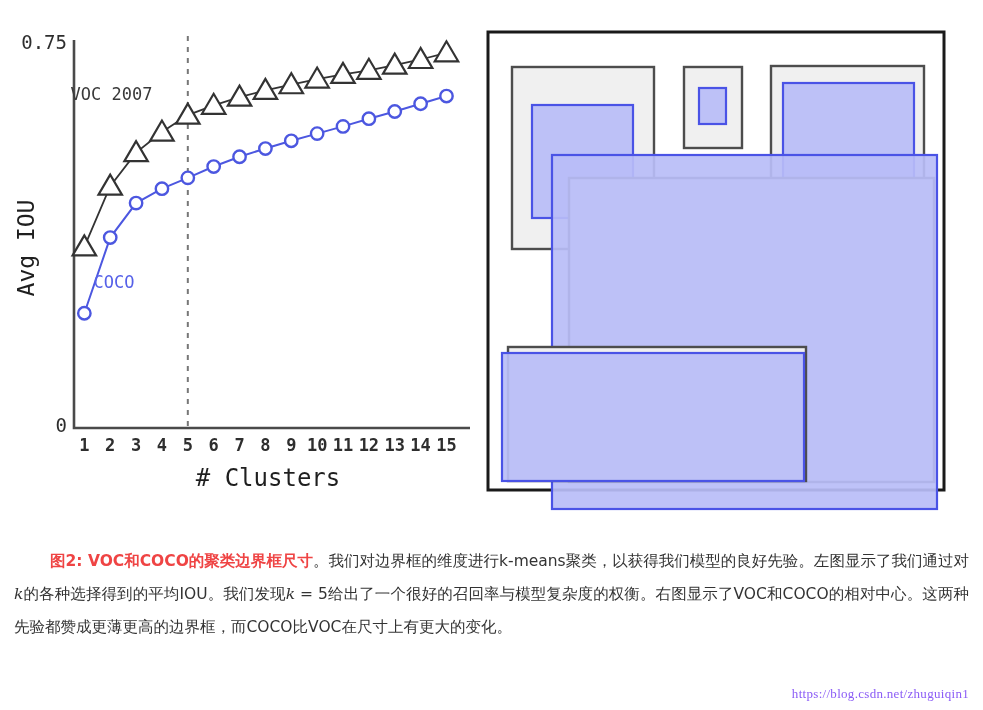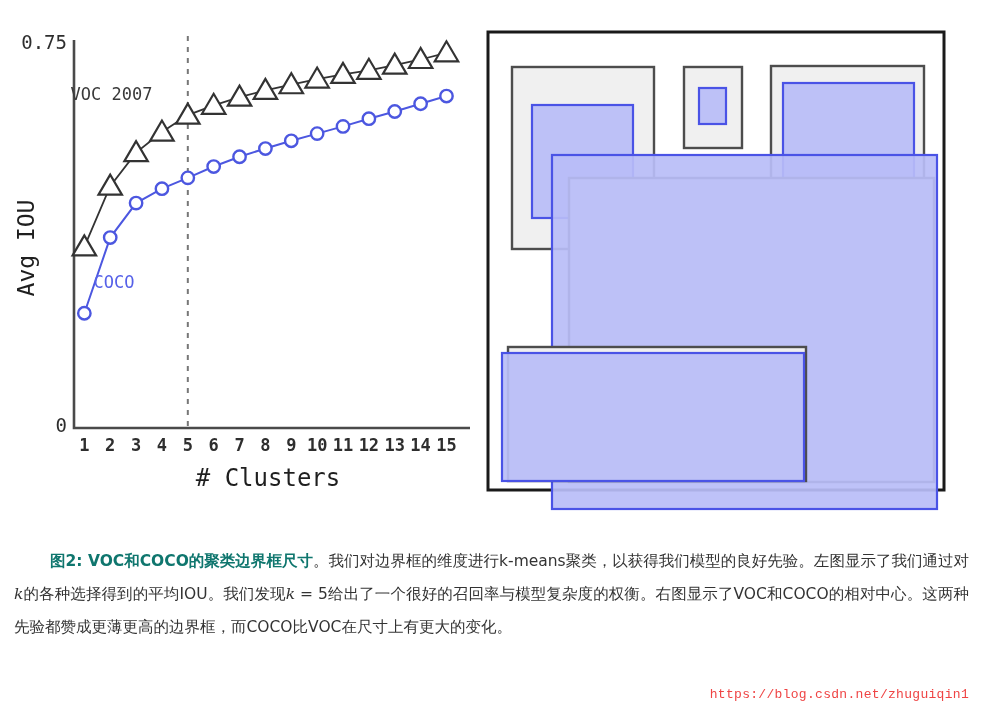--- a/index.html
+++ b/index.html
@@ -11,26 +11,26 @@
   #figure-area{position:absolute;left:0;top:0;width:983px;height:520px;}
   #left-plot{position:absolute;left:0;top:0;width:480px;height:520px;}
   #right-panel{position:absolute;left:480px;top:0;width:503px;height:520px;}
   svg{display:block;}
   #caption{
     position:absolute;left:14px;top:545px;width:955px;
     font-family:"DejaVu Sans","Liberation Sans",sans-serif;
     font-size:15.5px;line-height:33px;color:#333333;
     text-align:justify;
   }
-  #caption b{color:#0f766e;font-weight:bold;padding-left:36px;}
+  #caption b{color:#ef4444;font-weight:bold;padding-left:36px;}
   #caption .kvar{font-style:italic;font-family:"DejaVu Serif","Liberation Serif",serif;}
   #watermark{
     position:absolute;right:14px;bottom:8px;
-    font-family:Liberation Mono, monospace;
-    font-size:13px;color:#ef4444;letter-spacing:.3px;
+    font-family:Liberation Serif, serif;
+    font-size:13px;color:#8b5cf6;letter-spacing:.3px;
   }
 </style>
 </head>
 <body>
 
 <div id="figure-area">
 
   <div id="left-plot">
     <svg id="chart-svg" width="480" height="520" viewBox="0 0 480 520">
         <path d="M 74 40 L 74 428 L 470 428" fill="none" stroke="#4a4a4a" stroke-width="2.6"></path>

